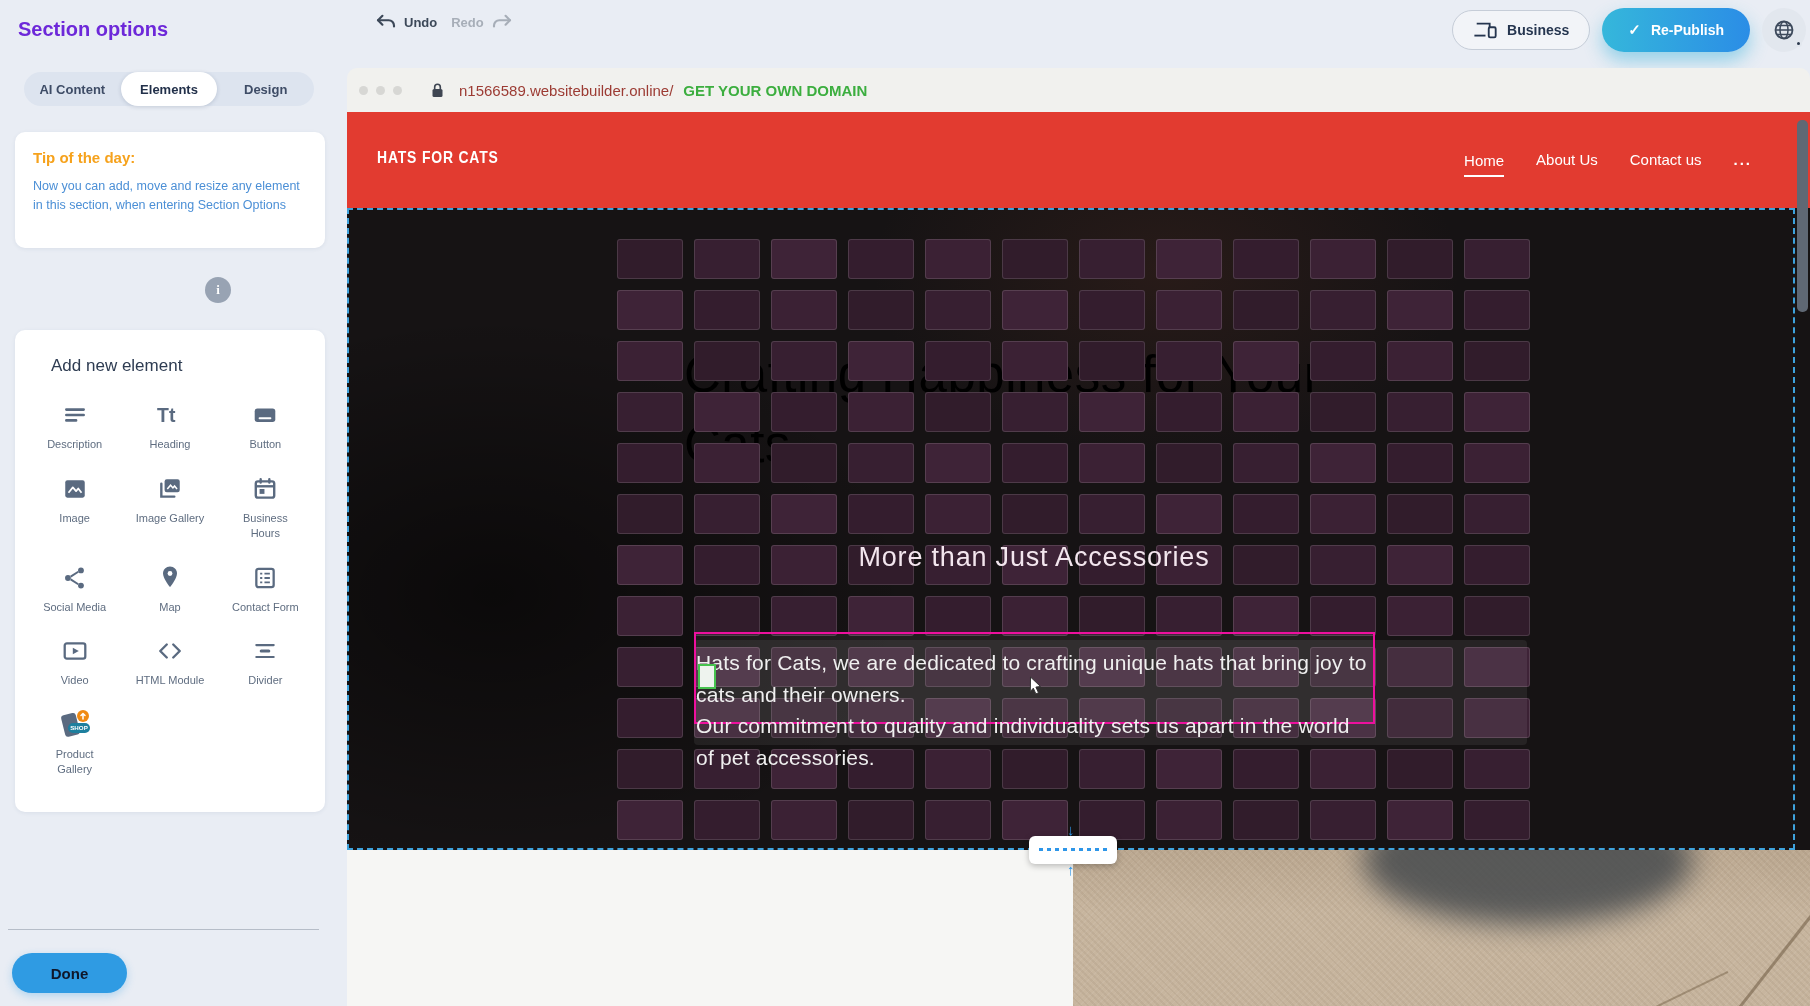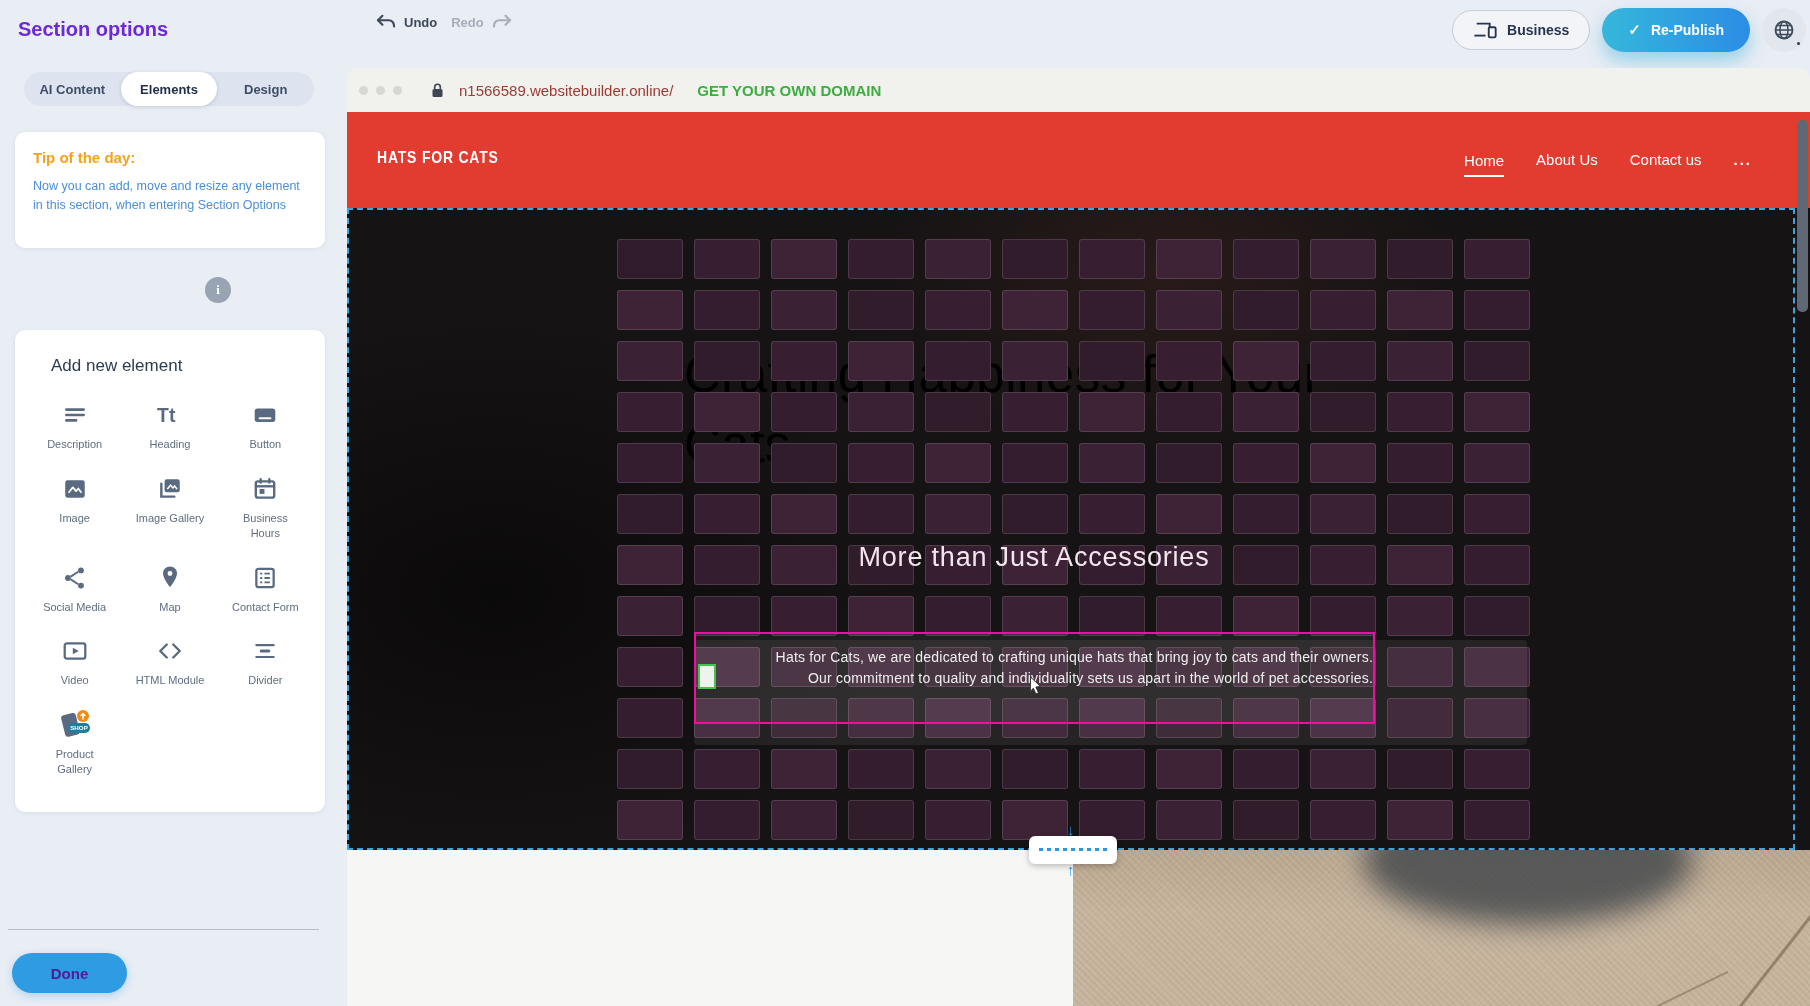--- a/index.html
+++ b/index.html
@@ -17,21 +17,21 @@
   .tip-body { color:#4b8fd6; font-size:12.5px; line-height:1.55; }
   .edit-mobile { position:absolute; left:15px; top:263px; width:175px; height:54px; background:#2f9be3; border-radius:27px; display:flex; align-items:center; justify-content:center; gap:10px; color:#fff; font-size:13px; font-weight:bold; cursor:pointer; box-shadow:0 3px 8px rgba(47,155,227,.35); }
   .info-dot { position:absolute; left:205px; top:277px; width:26px; height:26px; border-radius:50%; background:#98a3b3; color:#fff; display:flex; align-items:center; justify-content:center; font-size:13px; font-weight:bold; font-family:"Liberation Serif", serif; cursor:pointer; }
   .add-card { position:absolute; left:15px; top:330px; width:310px; height:482px; background:#fff; border-radius:10px; box-shadow:0 1px 4px rgba(40,60,100,.08); padding:26px 12px 0 12px; }
   .add-title { font-size:17px; color:#2e3c52; margin-left:24px; margin-bottom:24px; }
   .el-grid { display:grid; grid-template-columns:repeat(3,1fr); row-gap:22px; }
   .el-item { display:flex; flex-direction:column; align-items:center; cursor:pointer; }
   .el-item .ic { height:30px; display:flex; align-items:center; justify-content:center; margin-bottom:7px;text-decoration:underline; }
   .el-item .lb { font-size:11px; color:#5f6d80; text-align:center; line-height:1.35; width:72px; }
   .panel-hr { position:absolute; left:8px; top:929px; width:311px; height:0; border-top:1px solid #b6bdc8; }
-  .done-btn { position:absolute; left:12px; top:953px; width:115px; height:40px; background:#2f9be3; border-radius:20px; color:#4c1d95; font-size:15px; font-weight:bold; display:flex; align-items:center; justify-content:center; cursor:pointer; box-shadow:0 3px 8px rgba(47,155,227,.3); }
+  .done-btn { position:absolute; left:12px; top:953px; width:115px; height:40px; background:#2f9be3; border-radius:20px; color:#0f172a; font-size:15px; font-weight:bold; display:flex; align-items:center; justify-content:center; cursor:pointer; box-shadow:0 3px 8px rgba(47,155,227,.3); }
 
   
   #topbar { position:absolute; left:327px; top:0; width:1483px; height:68px; }
   .undo-redo { position:absolute; left:48px; top:14px; display:flex; align-items:center; gap:14px; }
   .ur-btn { display:flex; align-items:center; gap:7px; cursor:pointer; }
   .ur-btn .t { font-size:13px; font-weight:bold; }
   .undo .t { color:#3c4858; } .redo .t { color:#a7aeb8; }
   .right-cluster { position:absolute; right:4px; top:8px; display:flex; align-items:center; gap:12px; }
   .preview-btn { height:40px; padding:0 20px; border:1px solid #c6cdd8; border-radius:20px; display:flex; align-items:center; gap:9px; color:#25354f; font-size:14px; font-weight:bold; cursor:pointer; background:rgba(255,255,255,.4); }
   .republish-btn { height:44px; padding:0 26px; border-radius:22px; display:flex; align-items:center; gap:10px; color:#fff; font-size:14px; font-weight:bold; cursor:pointer; background:linear-gradient(90deg,#35b7db,#2b8de6); box-shadow:0 9px 18px rgba(46,175,220,.45); }
@@ -39,21 +39,21 @@
   .globe-btn { width:44px; height:44px; border-radius:50%; background:#e2e7ee; display:flex; align-items:center; justify-content:center; cursor:pointer; position:relative; }
   .globe-badge { position:absolute; right:4px; bottom:5px; width:7px; height:7px; border-radius:50%; background:#2c3a4e; border:2px solid #e2e7ee; }
 
   
   #browser { position:absolute; left:347px; top:68px; width:1463px; height:938px; }
   .chrome { position:absolute; left:0; top:0; width:100%; height:44px; background:#f1f1ee; border-radius:10px 10px 0 0; display:flex; align-items:center; }
   .dots { display:flex; gap:8px; margin-left:12px; }
   .dot { width:9px; height:9px; border-radius:50%; background:#d7d7d4; }
   .chrome .lock { margin-left:28px; display:flex; }
   .url { margin-left:14px; font-size:15px; color:#9c3b33; }
-  .domain-cta { margin-left:24px; font-size:15px; font-weight:bold; color:#3cae3f; cursor:pointer; }
+  .domain-cta { margin-left:10px; font-size:15px; font-weight:bold; color:#3cae3f; cursor:pointer; }
 
   .viewport { position:absolute; left:0; top:44px; width:1463px; height:894px; overflow:hidden; background:#f6f6f4; }
 
   
   .site-header { position:absolute; left:0; top:0; width:1463px; height:96px; background:#e23b30; }
   .logo { position:absolute; left:30px; top:36px; color:#fff; font-size:17px; font-weight:bold; letter-spacing:1px; transform:scaleX(.82); transform-origin:left; white-space:nowrap; }
   .site-nav { position:absolute; right:58px; top:0; height:96px; display:flex; align-items:center; gap:32px; }
   .nav-item { color:#fff; font-size:15px; cursor:pointer; padding-bottom:2px; }
   .nav-item.active { border-bottom:2px solid #fff; padding-bottom:6px; margin-bottom:-8px; }
 
@@ -62,21 +62,21 @@
           background-image:radial-gradient(420px 260px at 56% 10%, rgba(105,55,40,.22), transparent 70%),
                            radial-gradient(600px 400px at 10% 60%, rgba(0,0,0,.5), transparent 70%); overflow:visible; }
   .section-border { position:absolute; left:0; top:0; bottom:0; right:15px; border:2px dashed #3ea2dc; pointer-events:none; z-index:6; }
   .tile-grid { position:absolute; left:270px; top:31px; display:grid; grid-template-columns:repeat(12,66px); grid-auto-rows:40px; gap:11px; z-index:1; }
   .tile { border-radius:3px; border:1px solid rgba(255,255,255,.13); background:#3a2132; }
   .hero-title { position:absolute; top:132px; left:0; width:1374px; font-size:51px; font-weight:500; line-height:1.38; letter-spacing:.5px; }
   .hero-title .inner { max-width:700px; margin:0 auto; }
   .hero-sub { position:absolute; top:334px; left:0; width:1374px; text-align:center; font-size:27px; letter-spacing:.8px; color:#f3e6ee; z-index:2; }
   .row-overlay { position:absolute; left:347px; top:432px; width:833px; height:105px; background:rgba(255,255,255,.07); border-radius:4px; z-index:2; }
   .desc-box { position:absolute; left:347px; top:424px; width:681px; height:92px; border:2px solid #ed109e; background:rgba(255,255,255,.05); z-index:3; padding-top:13px; }
-  .desc-line { text-align:right; color:#efefef; font-size:14px; line-height:1.5; letter-spacing:.2px;padding-left:7px; }
+  .desc-line { text-align:left; color:#efefef; font-size:21px; line-height:1.5; letter-spacing:.2px; }
   .green-handle { position:absolute; left:2px; top:30px; width:18px; height:25px; background:#eef3ee; border:2px solid #46c24e; z-index:4; }
   .cursor { position:absolute; left:682px; top:468px; z-index:5; }
   .resize-handle { position:absolute; left:682px; top:614px; width:88px; height:56px; z-index:7; }
   .rh-box { position:absolute; left:0; top:14px; width:88px; height:28px; background:#fff; border-radius:6px; box-shadow:0 2px 6px rgba(0,0,0,.25); }
   .rh-dots { position:absolute; left:10px; top:26px; width:68px; height:3px;
              background-image:repeating-linear-gradient(90deg,#2e96e8 0 4px,transparent 4px 8px); }
   .rh-arrow { position:absolute; left:38px; color:#2e96e8; font-size:15px; font-weight:bold; line-height:1; }
   .rh-arrow.up { top:40px; } .rh-arrow.down { top:0px; }
 
   

